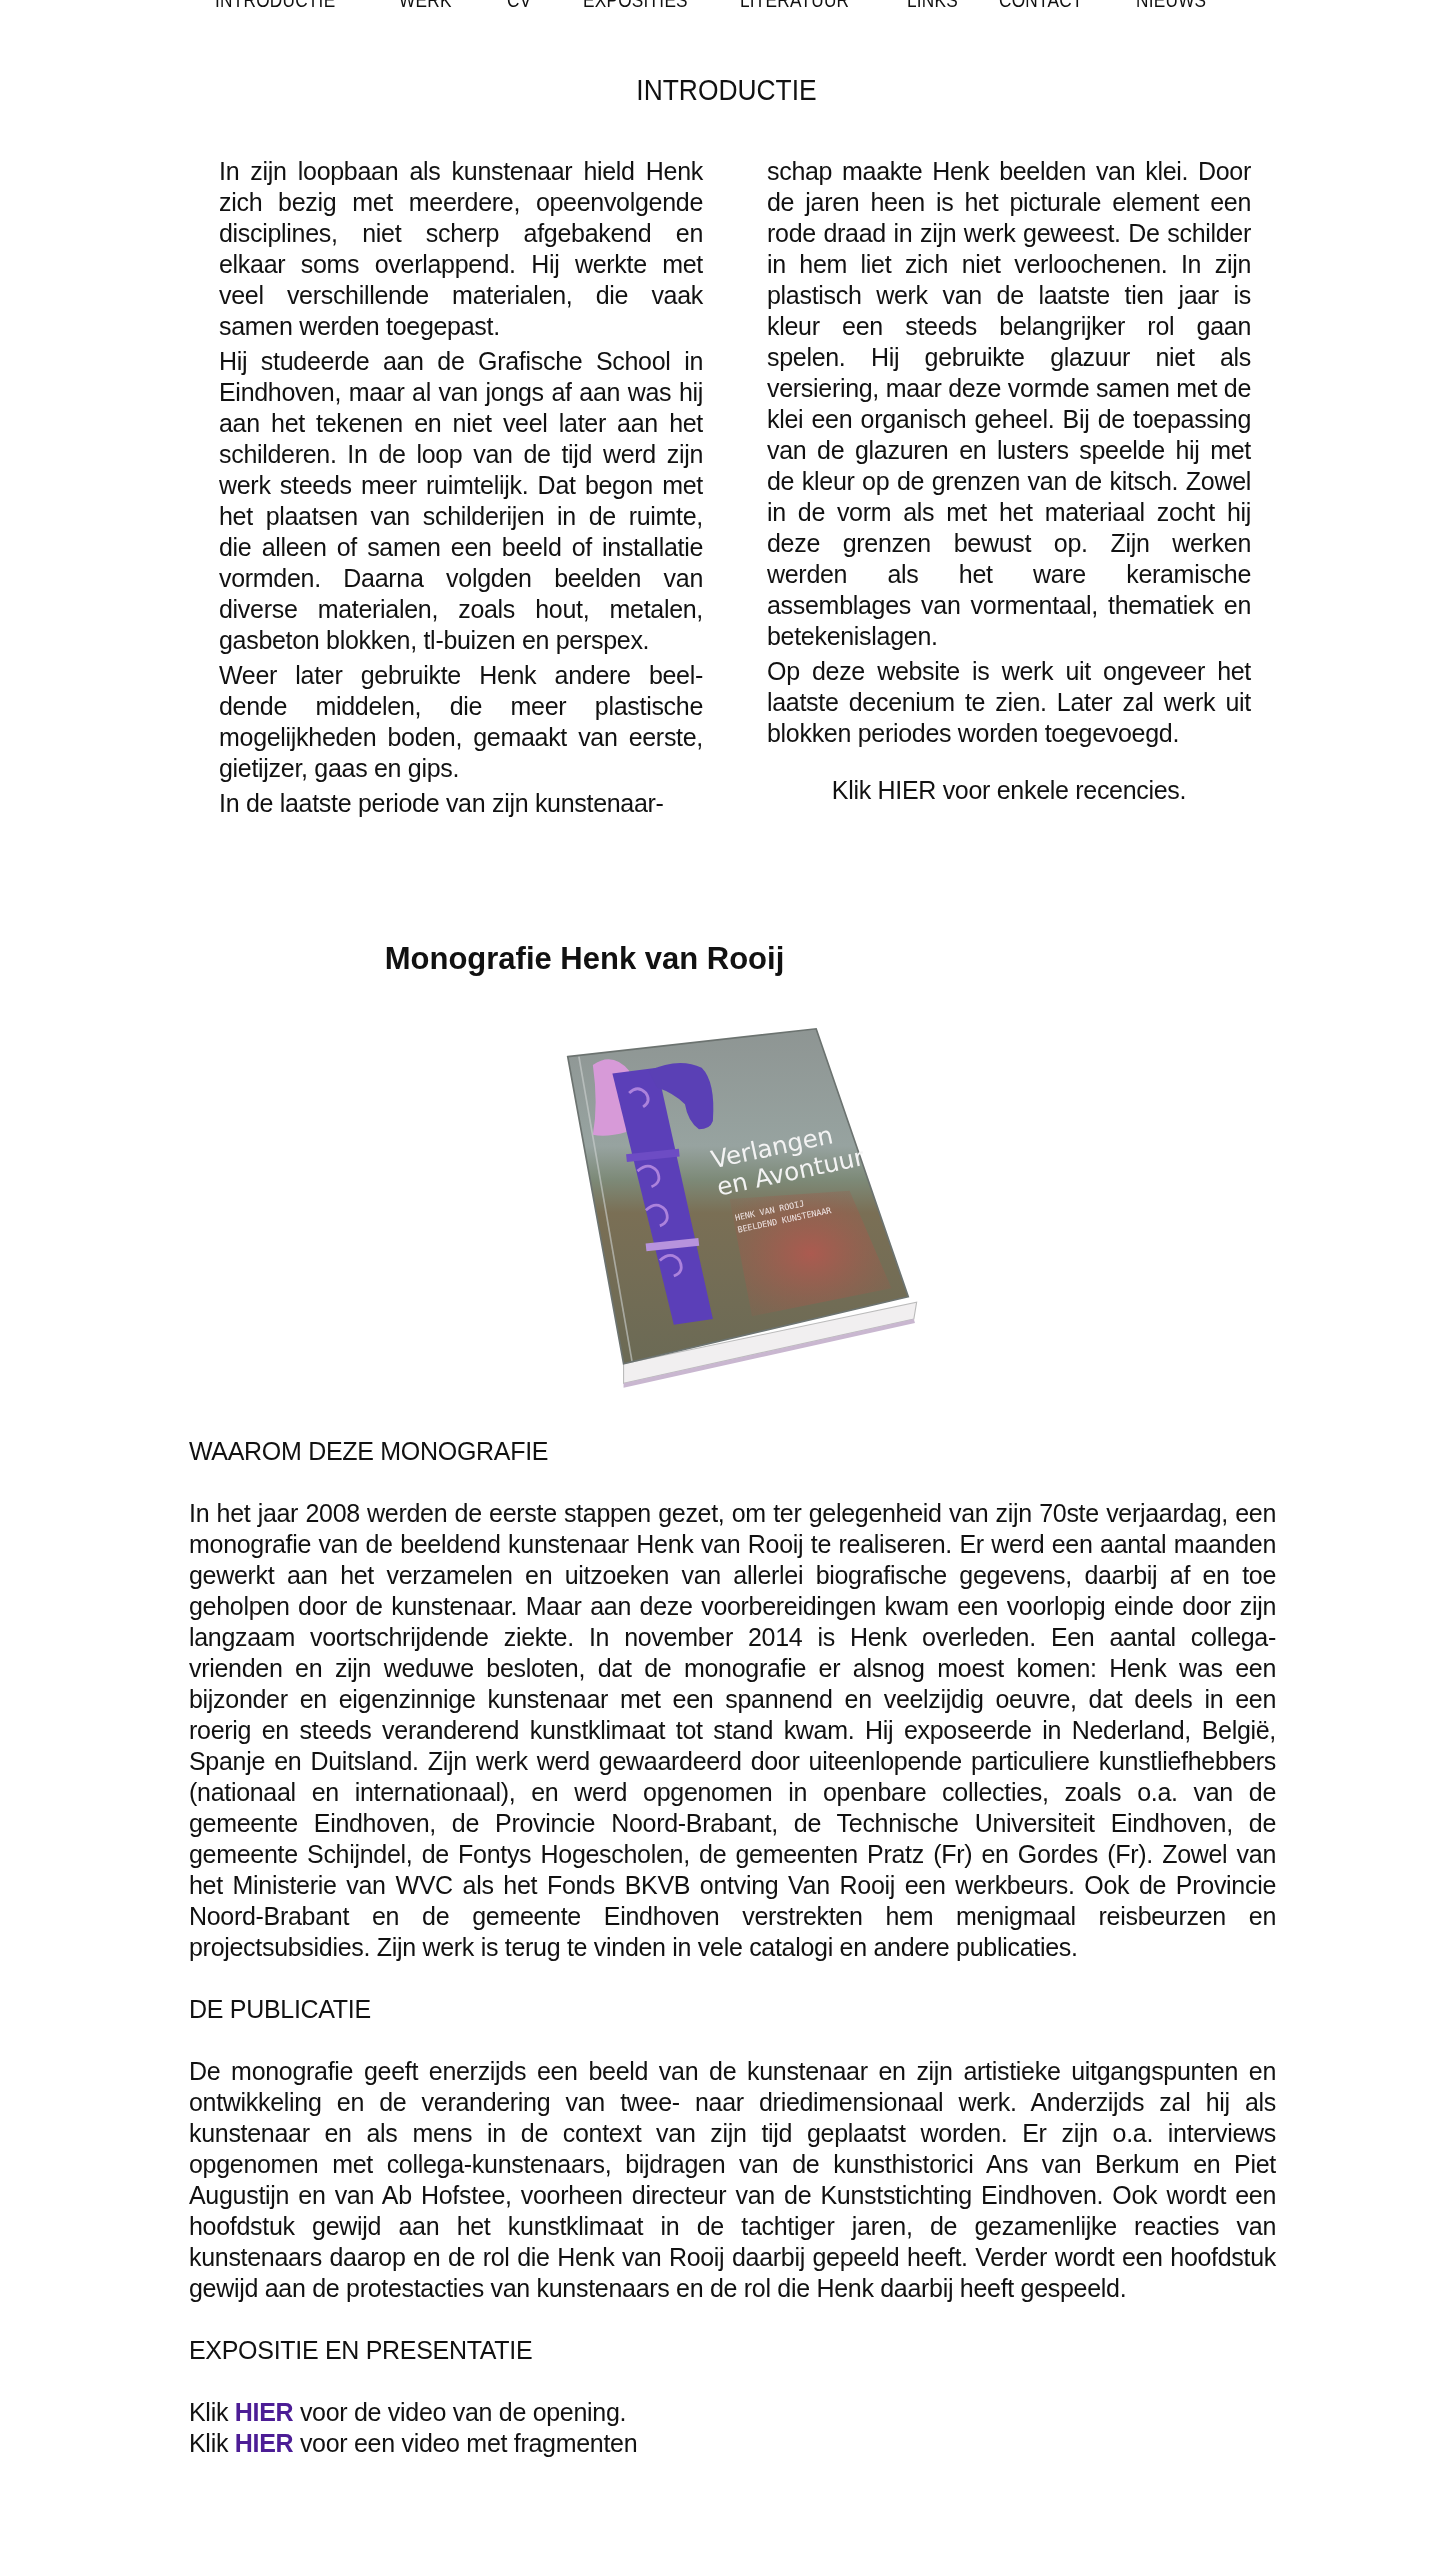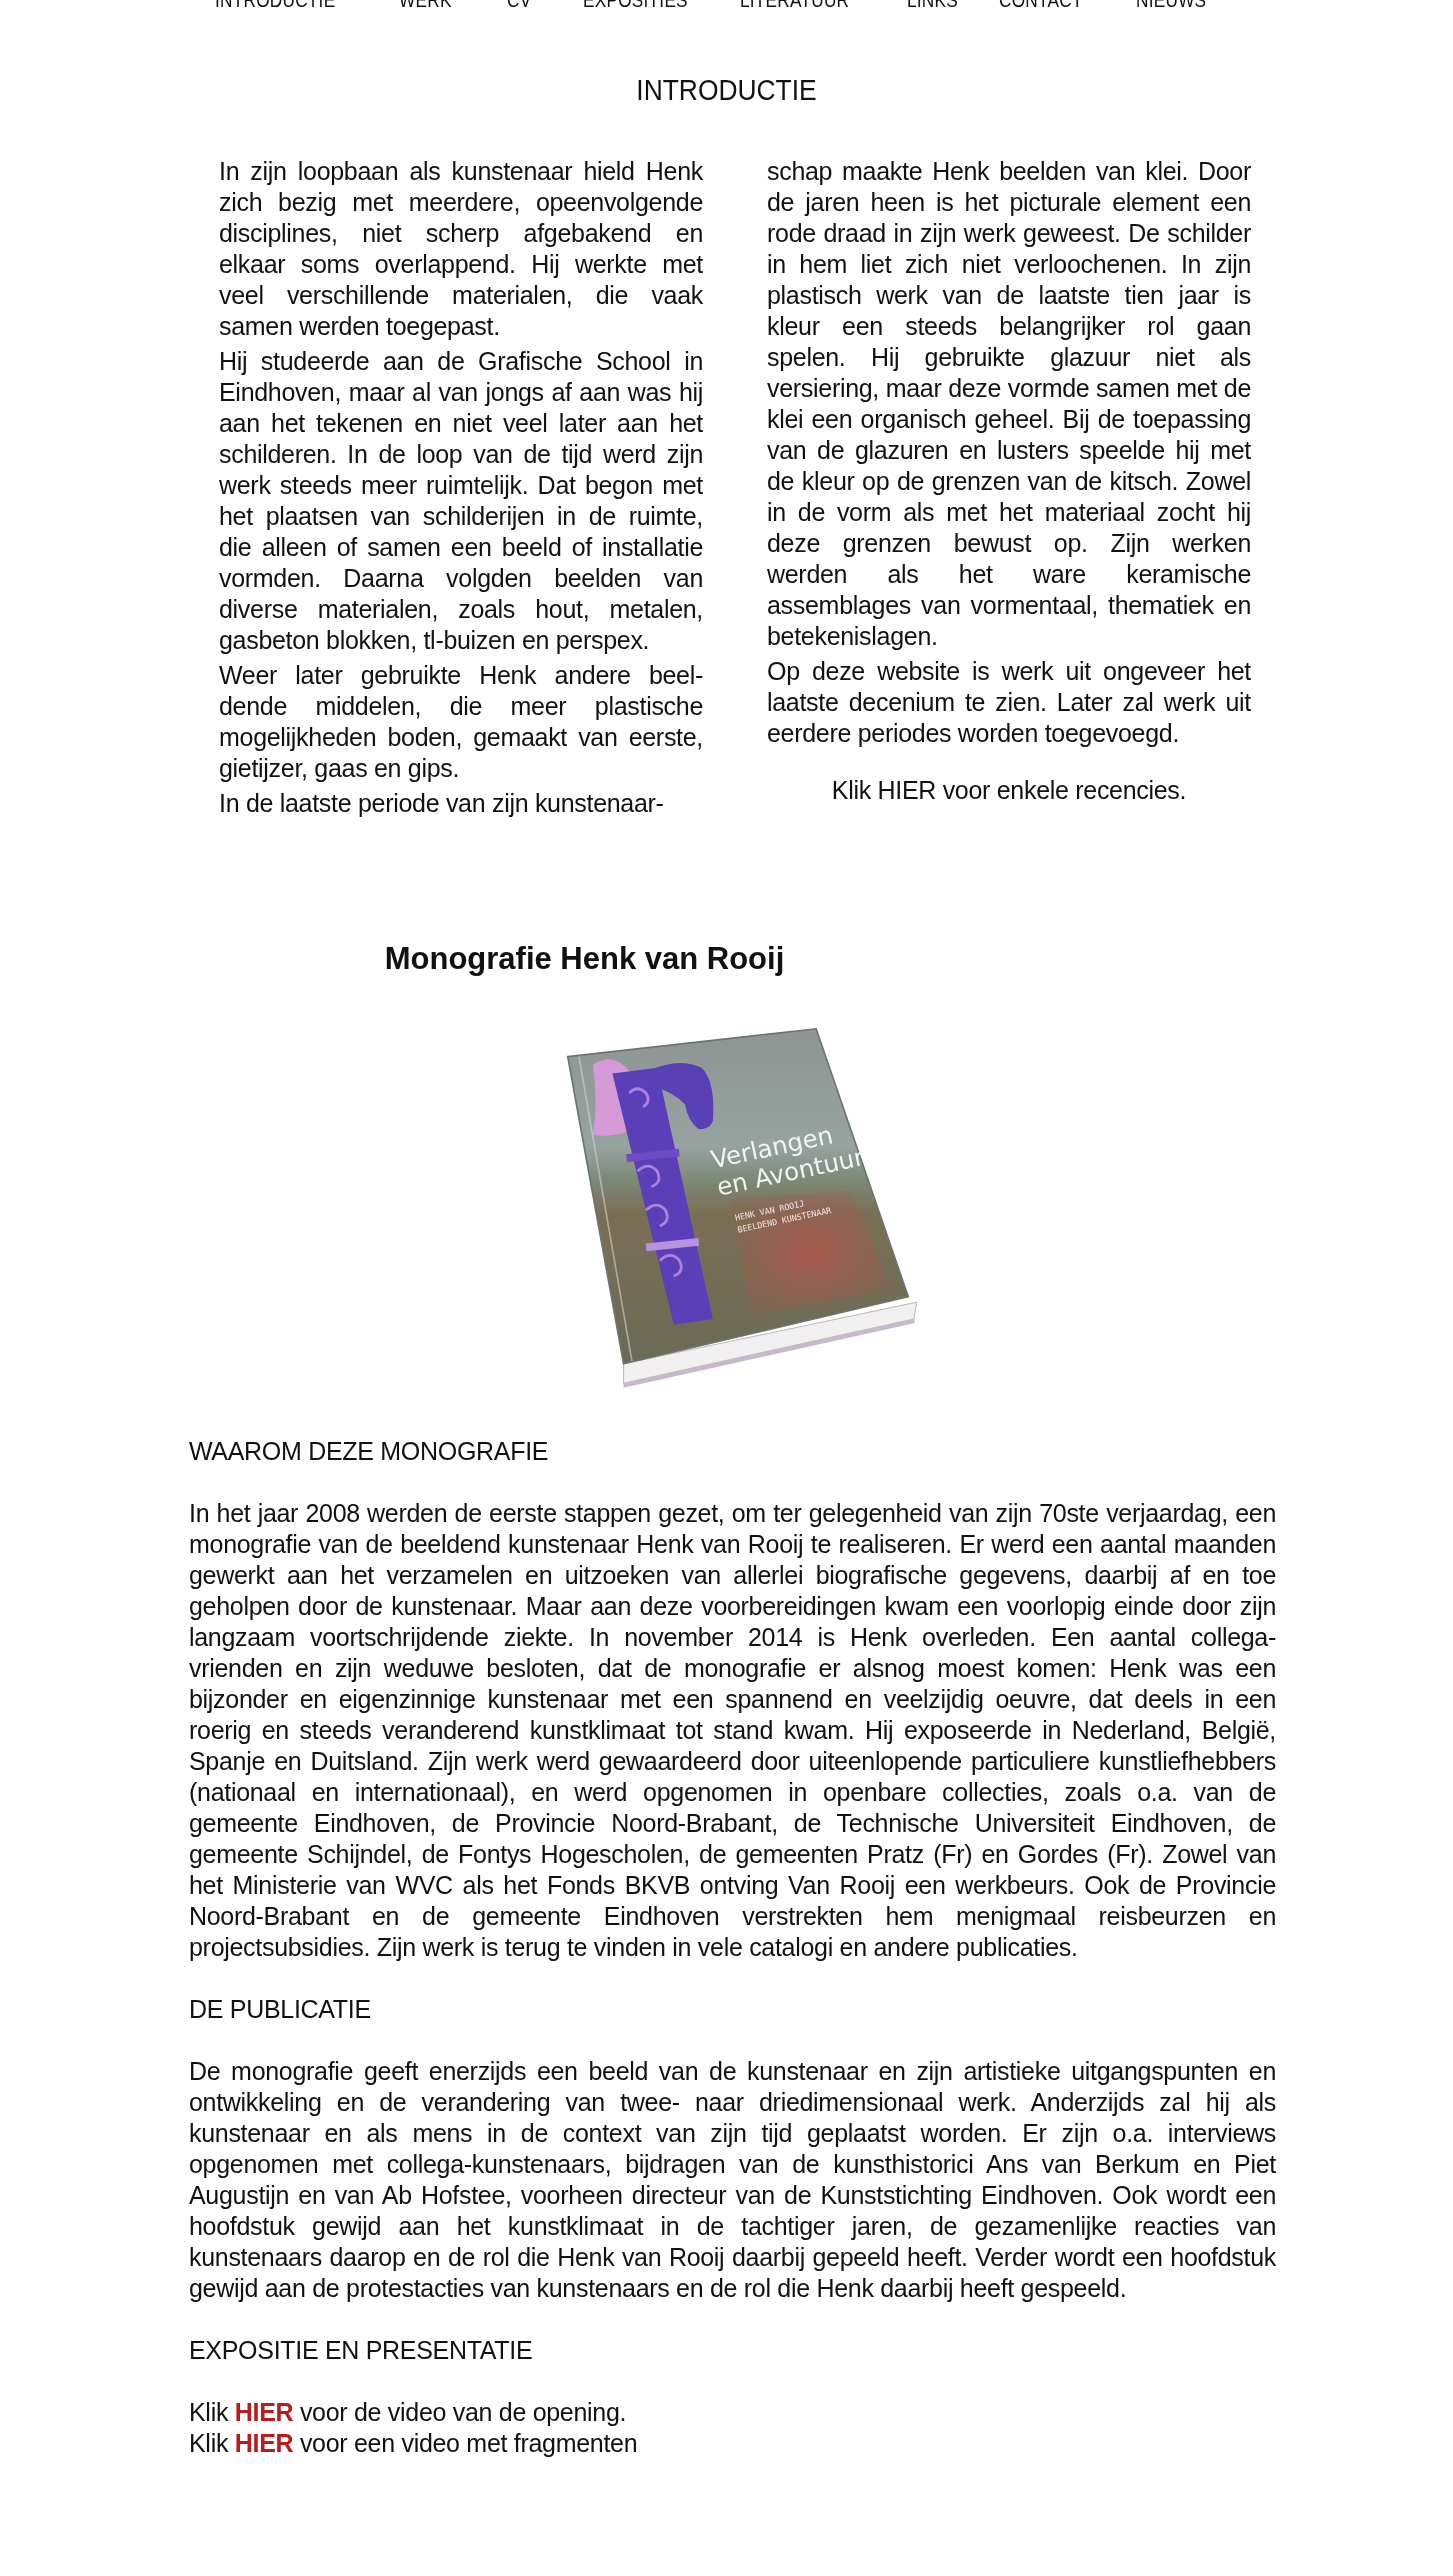--- a/index.html
+++ b/index.html
@@ -36,21 +36,21 @@
   .book {
     position: absolute; top: 1026px; left: 545px; width: 386px; height: 374px;
   }
   .main {
     position: absolute; top: 1436px; left: 189px; width: 1087px; font-size: 25px; line-height: 31px;
     letter-spacing: -0.3px;
   }
   .main h3 { margin: 0; font-weight: normal; font-size: 25px; line-height: 31px; }
   .main p { margin: 0; text-align: justify; }
   .main .gap { height: 31px; }
-  .main a { color: #b91c1c; text-decoration: none; }
+  .main a { color: #4c1d95; text-decoration: none; }
   .main b { font-weight: bold; }
 </style>
 </head>
 <body>
 
 <nav class="nav">
   <a style="left:215px">INTRODUCTIE</a>
   <a style="left:399px">WERK</a>
   <a style="left:507px">CV</a>
   <a style="left:583px">EXPOSITIES</a>
@@ -64,21 +64,21 @@
 
 <div class="col col-left">
   <p>In zijn loopbaan als kunstenaar hield Henk zich bezig met meerdere, opeenvolgende disciplines, niet scherp afgebakend en elkaar soms overlappend. Hij werkte met veel verschillende materialen, die vaak samen werden toegepast.</p>
   <p>Hij studeerde aan de Grafische School in Eindhoven, maar al van jongs af aan was hij aan het tekenen en niet veel later aan het schilderen. In de loop van de tijd werd zijn werk steeds meer ruimtelijk. Dat begon met het plaatsen van schilderijen in de ruimte, die alleen of samen een beeld of installatie vormden. Daarna volgden beelden van diverse materialen, zoals hout, metalen, gasbeton blokken, tl-buizen en perspex.</p>
   <p>Weer later gebruikte Henk andere beel-dende middelen, die meer plastische mogelijkheden boden, gemaakt van eerste, gietijzer, gaas en gips.</p>
   <p style="text-align:left">In de laatste periode van zijn kunstenaar-</p>
 </div>
 
 <div class="col col-right">
   <p>schap maakte Henk beelden van klei. Door de jaren heen is het picturale element een rode draad in zijn werk geweest. De schilder in hem liet zich niet verloochenen. In zijn plastisch werk van de laatste tien jaar is kleur een steeds belangrijker rol gaan spelen. Hij gebruikte glazuur niet als versiering, maar deze vormde samen met de klei een organisch geheel. Bij de toepassing van de glazuren en lusters speelde hij met de kleur op de grenzen van de kitsch. Zowel in de vorm als met het materiaal zocht hij deze grenzen bewust op. Zijn werken werden als het ware keramische assemblages van vormentaal, thematiek en betekenislagen.</p>
-  <p>Op deze website is werk uit ongeveer het laatste decenium te zien. Later zal werk uit eerdere periodes worden toegevoegd.</p>
+  <p>Op deze website is werk uit ongeveer het laatste decenium te zien. Later zal werk uit blokken periodes worden toegevoegd.</p>
   <span class="recensies">
     <a>Klik HIER voor enkele recencies.</a>
   </span>
 </div>
 
 <h2 class="mono-title" style="margin:0;">Monografie Henk van Rooij</h2>
 
 <div class="book">
   <svg width="386" height="374" viewBox="0 0 690 670">
     <defs>

